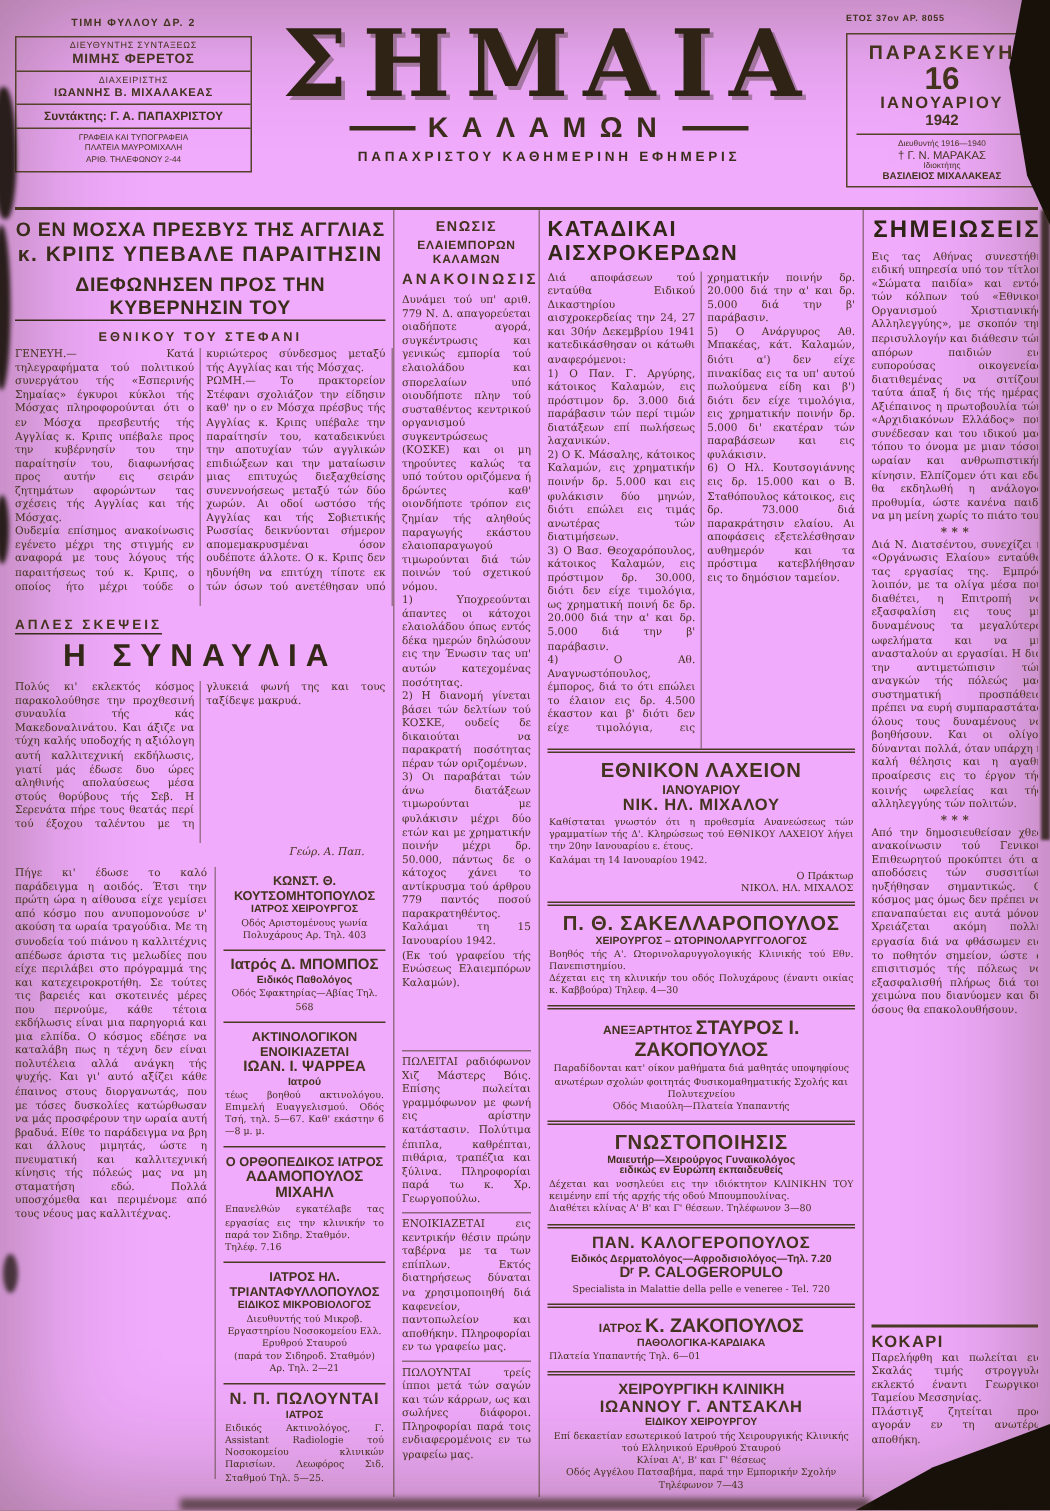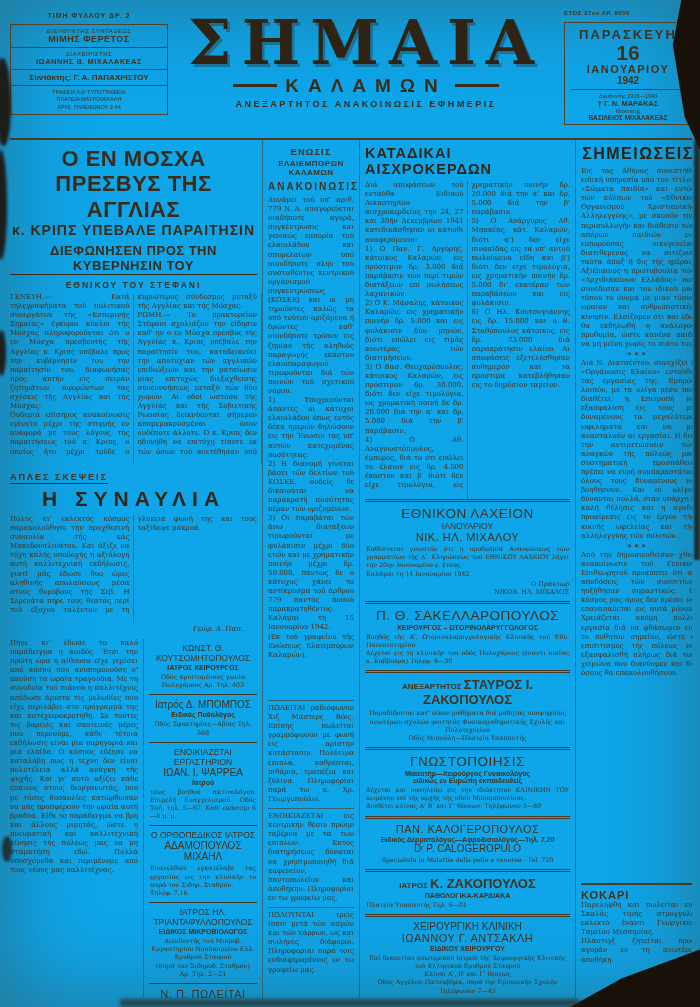--- a/index.html
+++ b/index.html
@@ -1,17 +1,17 @@
 <!DOCTYPE html>
 <html><head>
 <meta charset="utf-8">
 <style>
   html,body{margin:0;padding:0;}
   body{background:#6b5a41;font-family:"DejaVu Serif", serif;}
-  .page{position:relative;width:700px;height:1007px;margin:0 auto;background:#0ea5e9;
+  .page{position:relative;width:700px;height:1007px;margin:0 auto;background:#f0abfc;
         color:#43331f;overflow:hidden;box-shadow:inset 0 0 90px rgba(70,50,25,.45);}
   .inner{position:relative;padding:6px 8px 0 10px;height:100%;box-sizing:border-box;}
 
   
   .blot{position:absolute;background:#1c150d;filter:blur(1.5px);opacity:.92;z-index:5;}
   .blot.tl1{left:-4px;top:58px;width:15px;height:88px;border-radius:40% 60% 50% 50%;}
   .blot.tl2{left:-5px;top:150px;width:12px;height:110px;border-radius:50%;}
   .blot.tl3{left:-3px;top:330px;width:9px;height:46px;border-radius:50%;}
   .blot.bl1{left:2px;top:836px;width:10px;height:26px;border-radius:50%;opacity:.75;}
   .tear-tr{position:absolute;right:0;top:0;width:34px;height:150px;z-index:5;
@@ -42,59 +42,59 @@
   .mast-tag{font-family:"Liberation Sans",sans-serif;font-size:9px;font-weight:bold;letter-spacing:2.5px;color:#3b2d1b;margin-top:2px;}
   .h-right{width:128px;flex:none;padding-top:4px;}
   .issue{font-size:6px;font-weight:bold;letter-spacing:.5px;text-align:left;font-family:"Liberation Sans",sans-serif;}
   .date-box{border:1.5px solid #54432a;margin-top:6px;text-align:center;padding:4px 2px 3px;font-family:"Liberation Sans",sans-serif;}
   .db-day{font-size:13px;font-weight:bold;letter-spacing:2px;}
   .db-num{font-size:21px;font-weight:bold;line-height:1;}
   .db-month{font-size:11px;font-weight:bold;letter-spacing:1.5px;}
   .db-year{font-size:10px;font-weight:bold;}
   .db-sep{border-top:1px solid #54432a;margin:3px 4px;}
   .db-note{font-size:5.5px;}
-  .db-name{font-size:7.5px;font-weight:bold;}
+  .db-name{font-size:7.5px;font-weight:normal;}
   .db-own{font-size:6.5px;font-weight:bold;}
 
   
   .content{display:flex;height:858px;overflow:hidden;}
   .col{box-sizing:border-box;overflow:hidden;}
   .rule-l{border-left:1px solid rgba(74,58,36,.55);}
   .c-left{width:252px;flex:none;padding-right:5px;}
   .c-3{width:97px;flex:none;padding:0 5px;}
   .c-45{width:216px;flex:none;padding:0 5px;}
   .c-6{width:122px;flex:none;padding:0 2px 0 5px;}
 
   .just{text-align:justify;hyphens:none;}
   .body-txt{font-size:7px;line-height:1.3;white-space:pre-line;}
   .two-col{column-count:2;column-gap:8px;column-rule:1px solid rgba(74,58,36,.5);column-fill:auto;}
 
   
   .lead-h{font-family:"Liberation Sans",sans-serif;font-weight:bold;color:#3a2c1a;text-align:center;margin-top:6px;}
-  .lead-h1{font-size:22px;letter-spacing:.5px;line-height:1.15;}
+  .lead-h1{font-size:13px;letter-spacing:.5px;line-height:1.15;}
   .lead-h2{font-size:14px;letter-spacing:1px;line-height:1.15;}
   .lead-h3{font-size:13px;margin-top:5px;letter-spacing:.5px;border-bottom:1px solid #3a2c1a;display:inline-block;padding-bottom:1px;}
   .kicker{font-family:"Liberation Sans",sans-serif;font-size:8.5px;font-weight:bold;letter-spacing:2px;text-align:center;margin:5px 0 3px;}
   .lead-body{height:172px;}
 
   
   .sk-head{font-family:"Liberation Sans",sans-serif;font-size:9px;font-weight:bold;letter-spacing:2px;border-bottom:1.5px solid #3a2c1a;display:inline-block;margin-top:7px;padding-bottom:1px;}
   .syn-title{font-family:"Liberation Sans",sans-serif;font-size:21px;font-weight:bold;letter-spacing:6px;text-align:center;color:#33271704;color:#332717;margin:3px 0 4px;}
   .syn-body{height:108px;}
   .sig{font-size:7px;text-align:right;font-style:italic;padding:2px 14px 0 0;}
 
   .lower-left{display:flex;margin-top:6px;height:408px;}
   .ll-text{width:128px;flex:none;padding-right:5px;border-right:1px solid rgba(74,58,36,.5);}
   .ll-ads{flex:1;padding-left:5px;}
 
   
   .ad{border-top:1px solid #4a3a24;padding:4px 1px 5px;text-align:center;font-family:"Liberation Sans",sans-serif;}
   .ad:first-child{border-top:none;}
   .ad-dbl{border-top:3px double #4a3a24;}
-  .ad-t{font-weight:normal;}
+  .ad-t{font-weight:bold;}
   .t16{font-size:13.5px;letter-spacing:.5px;}
   .t13{font-size:11px;letter-spacing:.5px;}
   .t11{font-size:10px;}
   .t9{font-size:8.5px;}
   .ad-s{font-size:7px;font-weight:bold;margin-top:1px;}
   .ad-b{font-size:6.3px;line-height:1.3;margin-top:2px;font-family:"DejaVu Serif",serif;text-align:justify;white-space:pre-line;}
   .ad-b.center{text-align:center;}
   .ad-f{font-size:6.5px;margin-top:2px;text-align:right;font-family:"DejaVu Serif",serif;white-space:pre-line;}
   .mixline{font-size:8px;font-weight:bold;}
   .mixline .big{font-size:13px;}
@@ -154,21 +154,21 @@
         </div>
       </div>
 
       <div class="masthead">
         <div class="mast-title">ΣΗΜΑΙΑ</div>
         <div class="mast-sub">
           <span class="dash"></span>
           <span>ΚΑΛΑΜΩΝ</span>
           <span class="dash"></span>
         </div>
-        <div class="mast-tag">ΑΝΕΞΑΡΤΗΤΟΣ ΑΝΑΚΟΙΝΩΣΙΣ ΕΦΗΜΕΡΙΣ</div>
+        <div class="mast-tag">ΠΑΠΑΧΡΙΣΤΟΥ ΚΑΘΗΜΕΡΙΝΗ ΕΦΗΜΕΡΙΣ</div>
       </div>
 
       <div class="h-right">
         <div class="issue">ΕΤΟΣ 37ον ΑΡ. 8055</div>
         <div class="date-box">
           <div class="db-day">ΠΑΡΑΣΚΕΥΗ</div>
           <div class="db-num">16</div>
           <div class="db-month">ΙΑΝΟΥΑΡΙΟΥ</div>
           <div class="db-year">1942</div>
           <div class="db-sep"></div>
@@ -206,40 +206,40 @@
               <div class="ad-t t9">ΚΩΝΣΤ. Θ. ΚΟΥΤΣΟΜΗΤΟΠΟΥΛΟΣ</div>
               <div class="ad-s">ΙΑΤΡΟΣ ΧΕΙΡΟΥΡΓΟΣ</div>
               <div class="ad-b center">Οδός Αριστομένους γωνία Πολυχάρους          Αρ. Τηλ. 403</div>
             </div>
             <div class="ad">
               <div class="ad-t t11">Ιατρός Δ. ΜΠΟΜΠΟΣ</div>
               <div class="ad-s">Ειδικός Παθολόγος</div>
               <div class="ad-b center">Οδός Σφακτηρίας—Αβίας          Τηλ. 568</div>
             </div>
             <div class="ad">
-              <div class="ad-t t9">ΕΝΟΙΚΙΑΖΕΤΑΙ ΕΡΓΑΣΤΗΡΙΟΝ</div>
+              <div class="ad-t t9">ΑΚΤΙΝΟΛΟΓΙΚΟΝ ΕΝΟΙΚΙΑΖΕΤΑΙ</div>
               <div class="ad-t t11">ΙΩΑΝ. Ι. ΨΑΡΡΕΑ</div>
               <div class="ad-s">Ιατρού</div>
               <div class="ad-b">τέως βοηθού ακτινολόγου. Επιμελή Ευαγγελισμού. Οδός Τσή, τηλ. 5—67. Καθ' εκάστην 6—8 μ. μ.</div>
             </div>
             <div class="ad">
               <div class="ad-t t9">Ο ΟΡΘΟΠΕΔΙΚΟΣ ΙΑΤΡΟΣ</div>
               <div class="ad-t t11">ΑΔΑΜΟΠΟΥΛΟΣ ΜΙΧΑΗΛ</div>
               <div class="ad-b">Επανελθών εγκατέλαβε τας εργασίας εις την κλινικήν το παρά τον Σιδηρ. Σταθμόν.
 Τηλέφ. 7.16</div>
             </div>
             <div class="ad">
               <div class="ad-t t9">ΙΑΤΡΟΣ ΗΛ. ΤΡΙΑΝΤΑΦΥΛΛΟΠΟΥΛΟΣ</div>
               <div class="ad-s">ΕΙΔΙΚΟΣ ΜΙΚΡΟΒΙΟΛΟΓΟΣ</div>
               <div class="ad-b center">Διευθυντής τού Μικροβ. Εργαστηρίου Νοσοκομείου Ελλ. Ερυθρού Σταυρού
 (παρά τον Σιδηροδ. Σταθμόν)
 Αρ. Τηλ. 2—21</div>
             </div>
             <div class="ad">
-              <div class="ad-t t13">Ν. Π. ΠΩΛΕΙΤΑΙ</div>
+              <div class="ad-t t13">Ν. Π. ΠΩΛΟΥΝΤΑΙ</div>
               <div class="ad-s">ΙΑΤΡΟΣ</div>
               <div class="ad-b">Ειδικός Ακτινολόγος, Γ. Assistant Radiologie τού Νοσοκομείου κλινικών Παρισίων. Λεωφόρος Σιδ. Σταθμού Τηλ. 5—25.</div>
             </div>
 
           </div>
         </div>
       </div>
 
       <div class="col c-3 rule-l">
         <div class="en-t1">ΕΝΩΣΙΣ</div>

